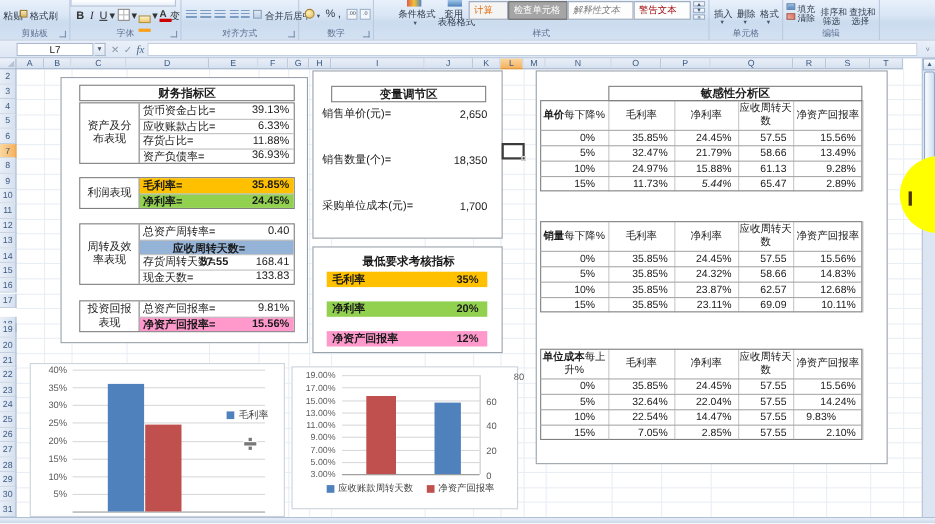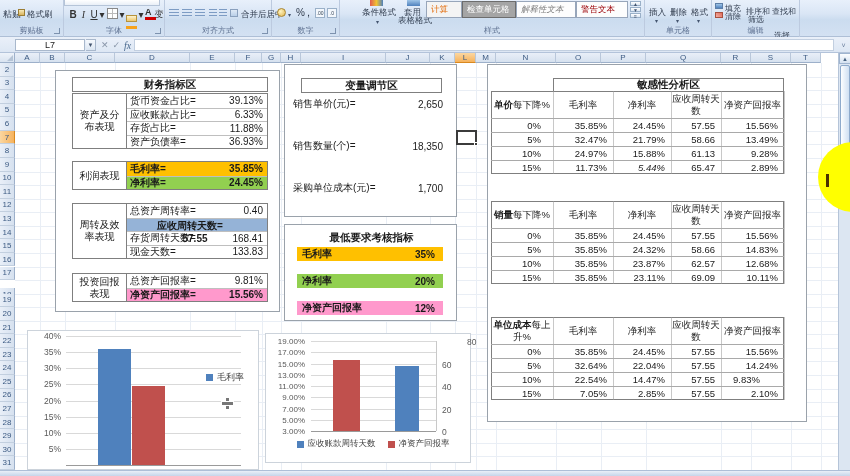--- a/index.html
+++ b/index.html
@@ -186,21 +186,21 @@
     </div>
 
     <div class="rgroup" style="left:712px;width:88px;">
       <span style="position:absolute;left:3px;top:3px;width:8px;height:6px;background:linear-gradient(#9fc5e8,#4f81bd);border:1px solid #5d7fa8;"></span>
       <div class="rtxt rbtn" style="left:13px;top:3px;font-size:8px;">填充</div>
       <span style="position:absolute;left:3px;top:12px;width:8px;height:6px;background:linear-gradient(45deg,#f3b0a5,#e06a5a);border:1px solid #a8503f;"></span>
       <div class="rtxt rbtn" style="left:13px;top:11px;font-size:8px;">清除</div>
       <div class="rtxt rbtn" style="left:34px;top:6px;font-size:8px;">排序和</div>
       <div class="rtxt rbtn" style="left:36px;top:14px;font-size:8px;">筛选</div>
       <div class="rtxt rbtn" style="left:60px;top:6px;font-size:8px;">查找和</div>
-      <div class="rtxt rbtn" style="left:62px;top:30px;font-size:8px;">选择</div>
+      <div class="rtxt rbtn" style="left:62px;top:14px;font-size:8px;">选择</div>
       <div class="rlabel">编辑</div>
     </div>
   </div>
 
   <div class="frow">
     <div class="namebox">L7</div>
     <div class="nbarrow">▼</div>
     <div class="fxzone">
       <span>✕</span>
       <span>✓</span>

